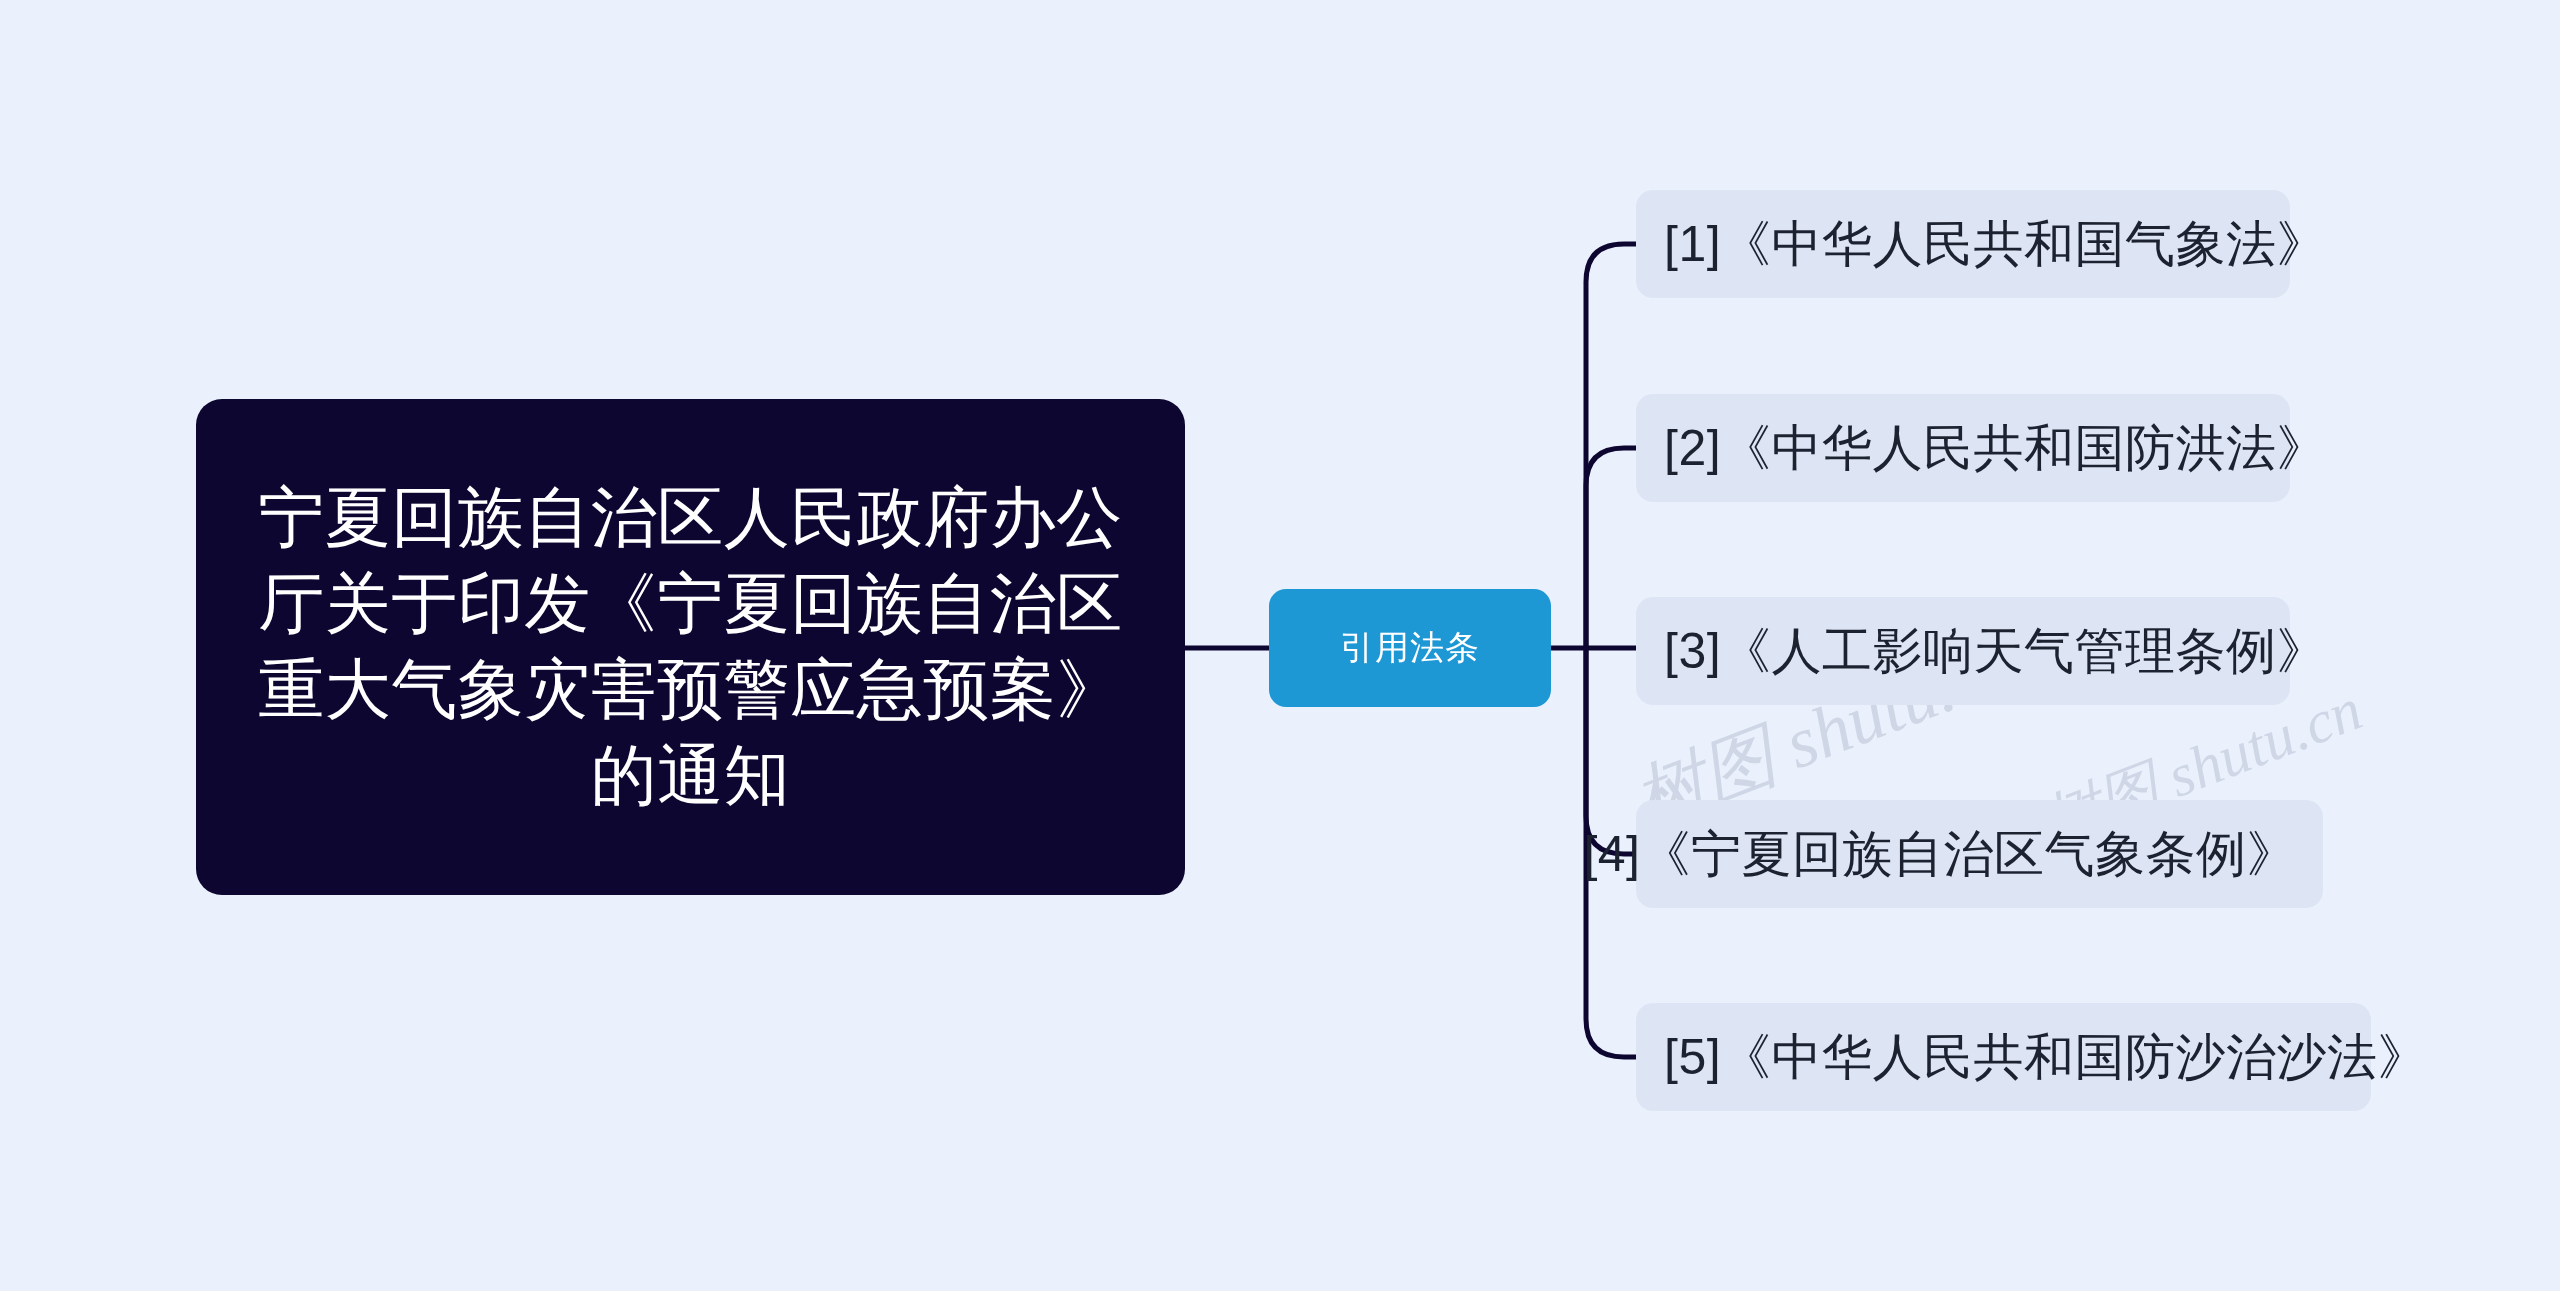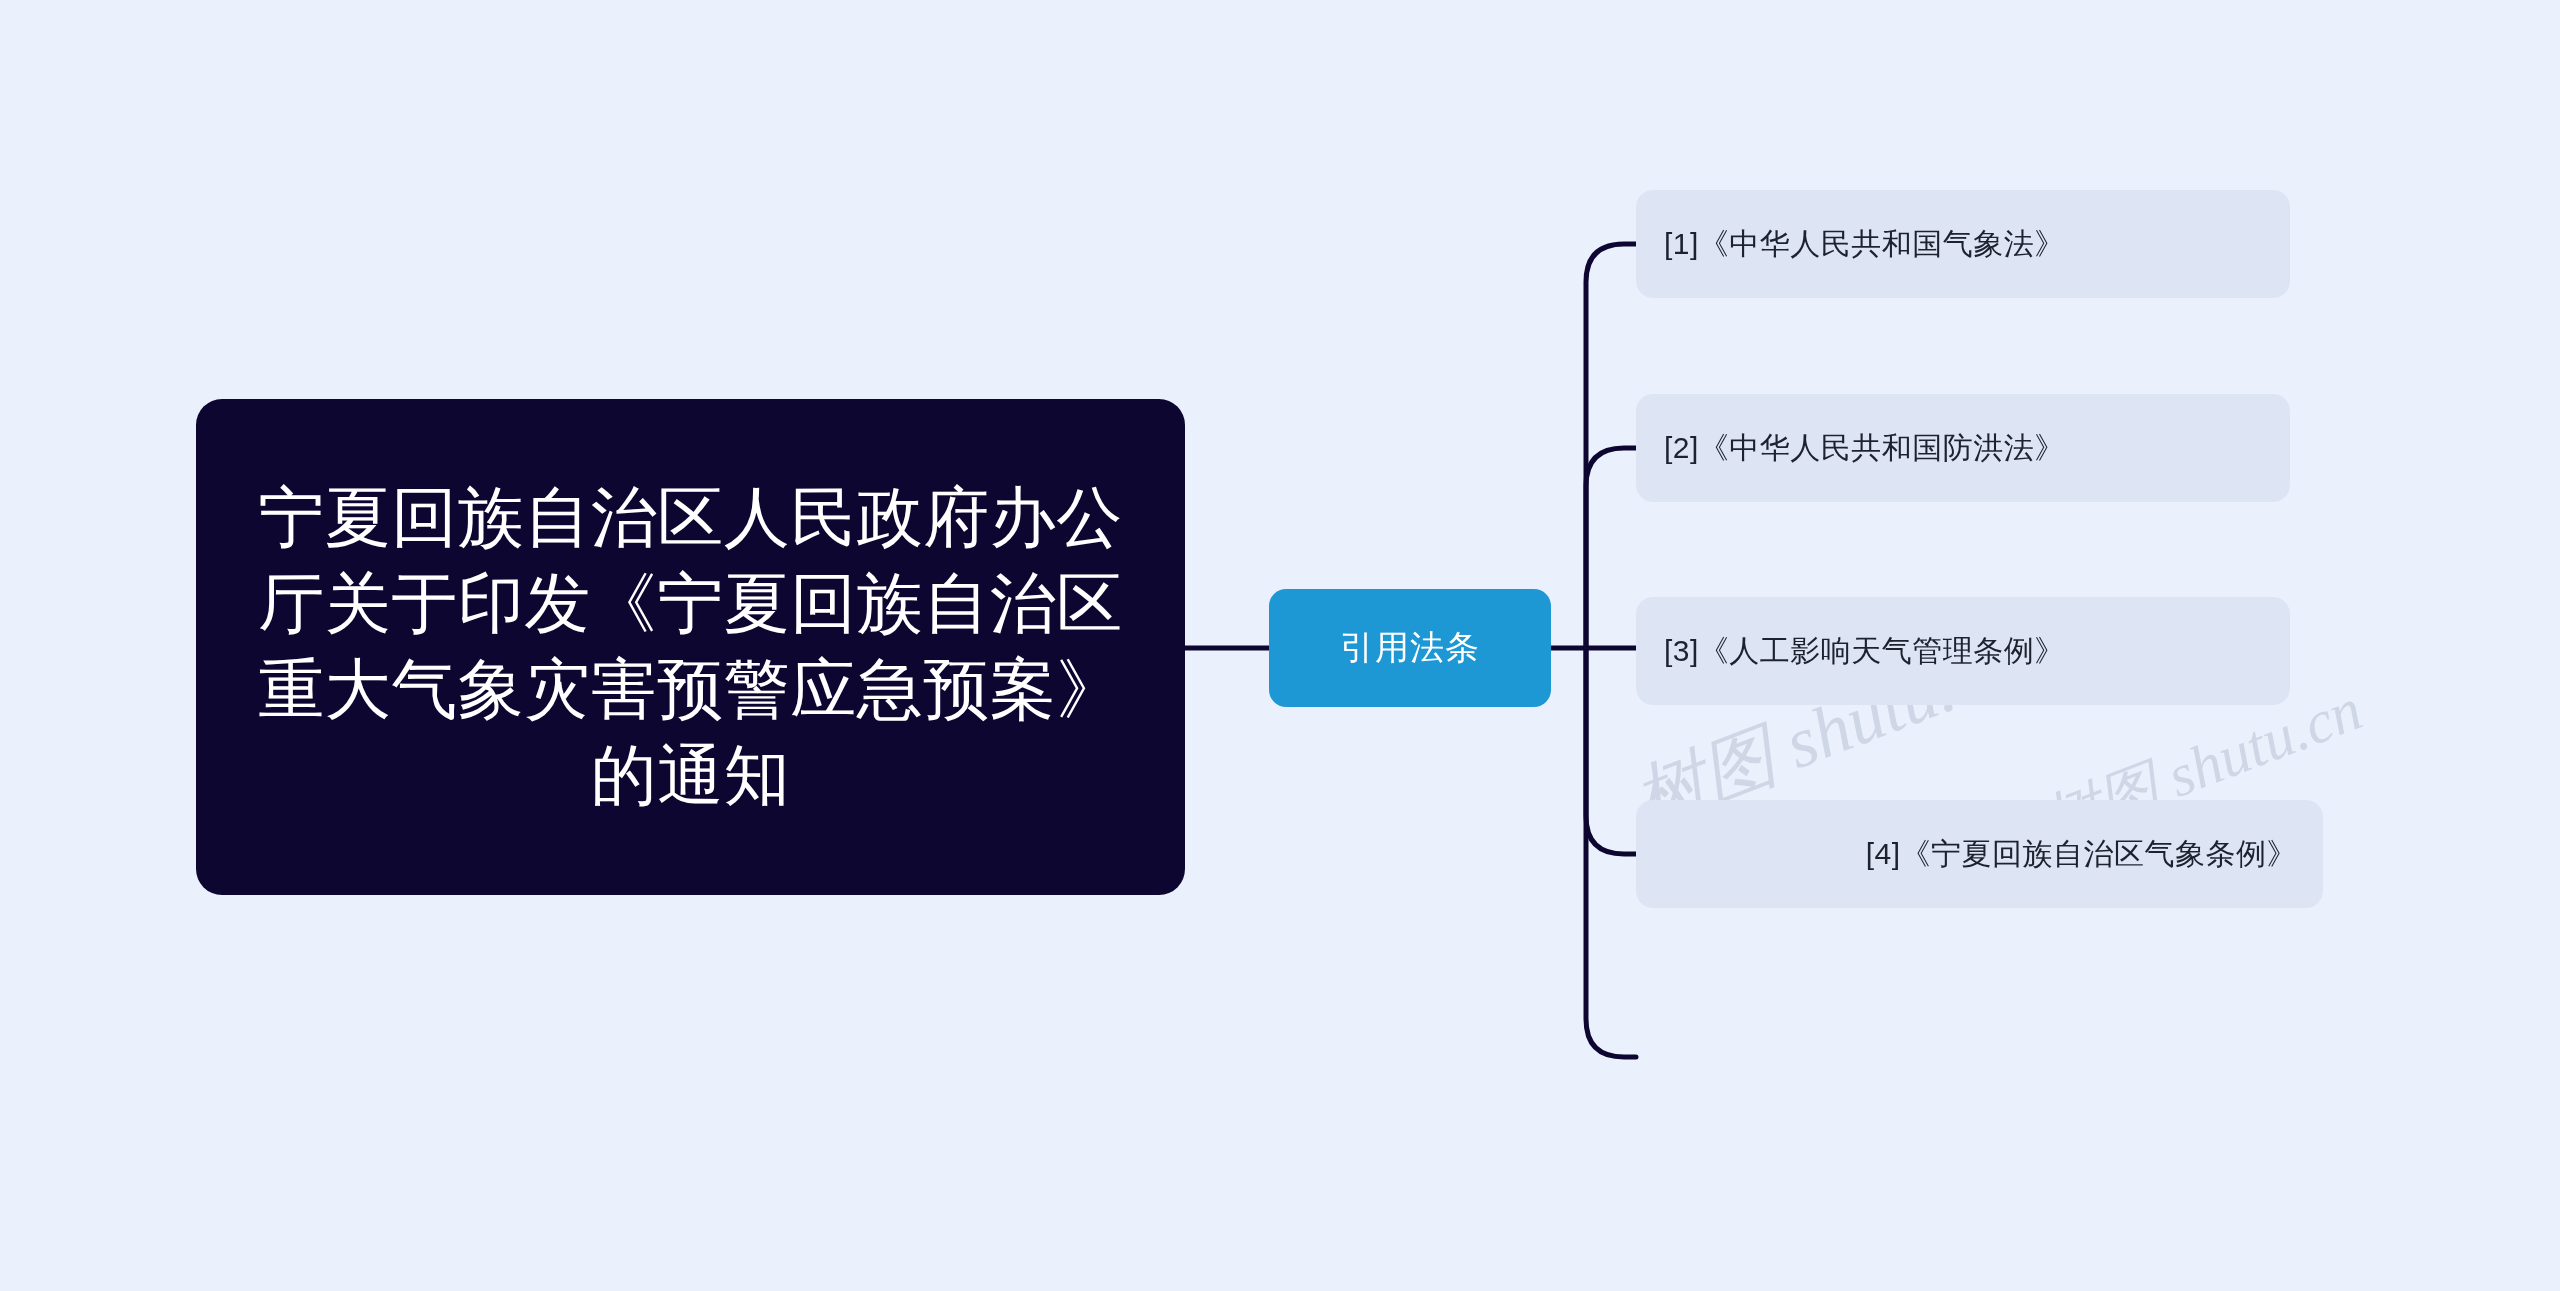--- a/index.html
+++ b/index.html
@@ -95,21 +95,21 @@
     color: #ffffff;
     font-size: 34px;
     justify-content: center;
     letter-spacing: 1px;
   }
 
   .leaf {
     background: #dde5f4;
     border-radius: 17px;
     color: #1c2230;
-    font-size: 30px;
+    font-size: 50px;
     padding: 0 26px 0 28px;
     letter-spacing: .5px;
     white-space: nowrap;
   }
   .leaf .txt { display: inline-block; }
 
   #leaf-0 { left: 1636px; top: 190px;  width: 654px; height: 108px; }
   #leaf-1 { left: 1636px; top: 394px;  width: 654px; height: 108px; }
   #leaf-2 { left: 1636px; top: 597px;  width: 654px; height: 108px; }
   #leaf-3 { left: 1636px; top: 800px;  width: 687px; height: 108px; justify-content: flex-end; }
@@ -151,14 +151,17 @@
   </div>
   <div class="node leaf" id="leaf-1">
     <span class="txt">[2]《中华人民共和国防洪法》</span>
   </div>
   <div class="node leaf" id="leaf-2">
     <span class="txt">[3]《人工影响天气管理条例》</span>
   </div>
   <div class="node leaf" id="leaf-3">
     <span class="txt">[4]《宁夏回族自治区气象条例》</span>
   </div>
+  <div class="node leaf" id="leaf-4">
+    <span class="txt">[5]《中华人民共和国防沙治沙法》</span>
+  </div>
 
 </div>
 
 </body></html>

